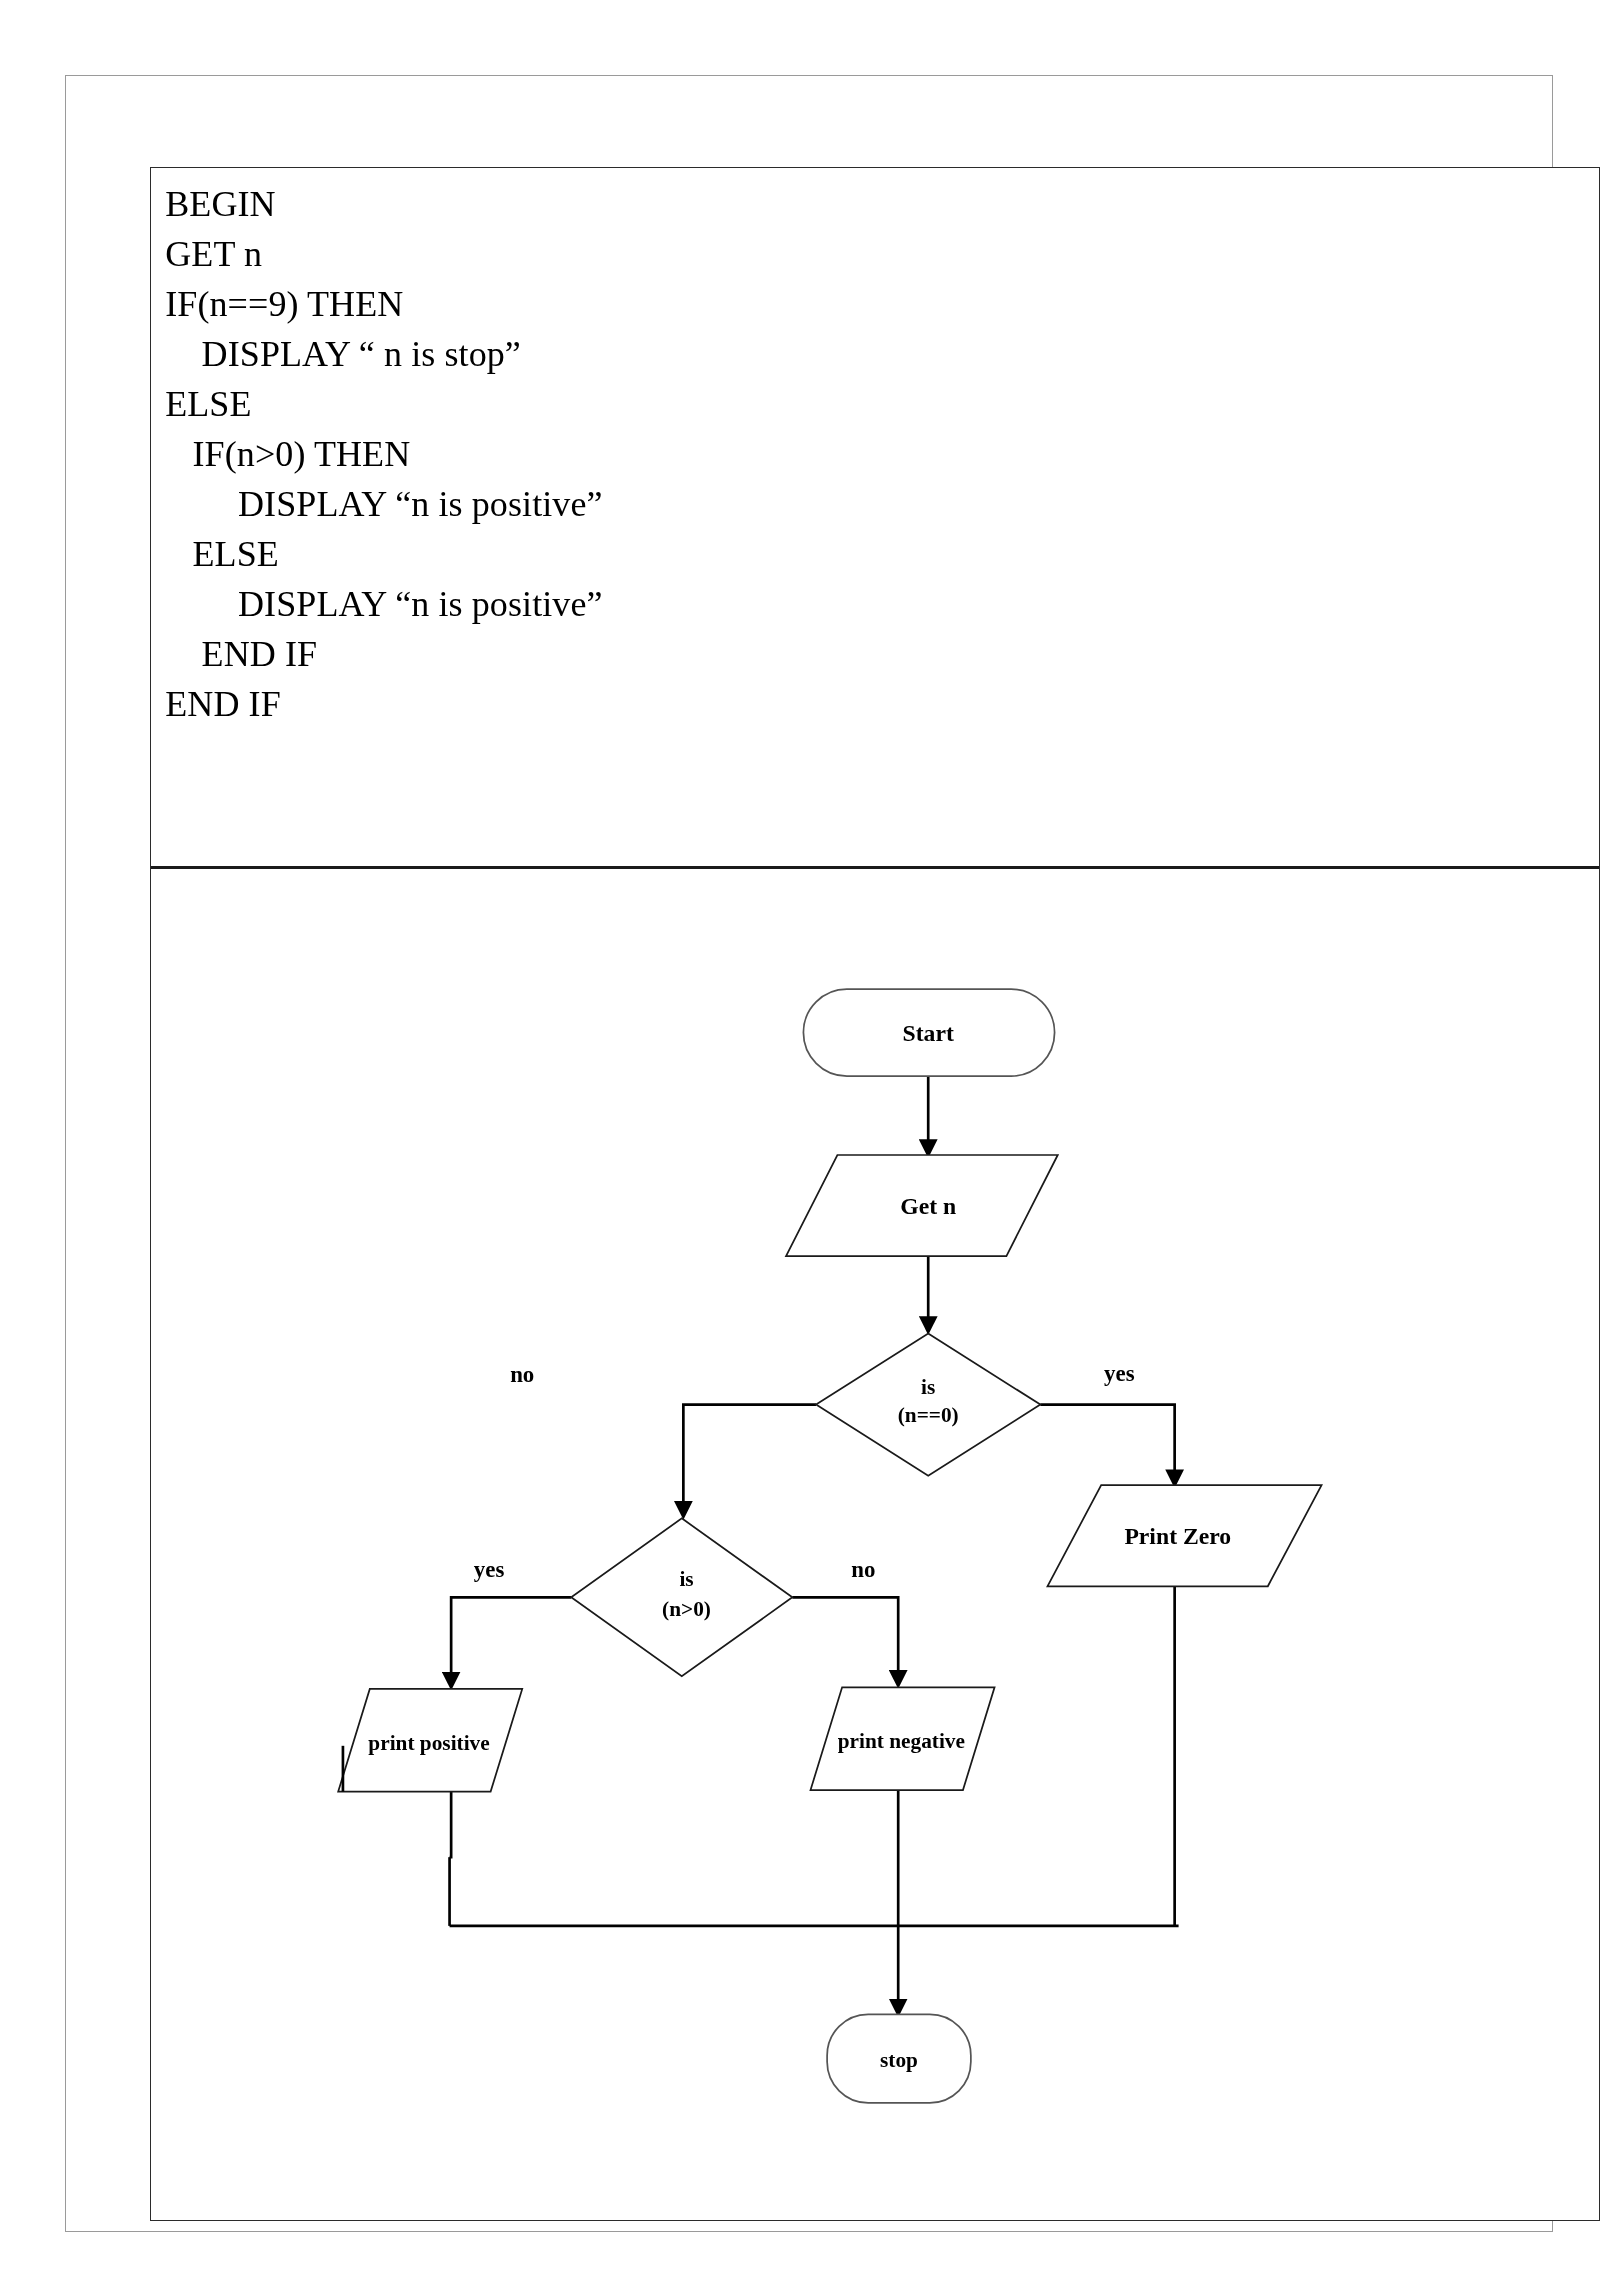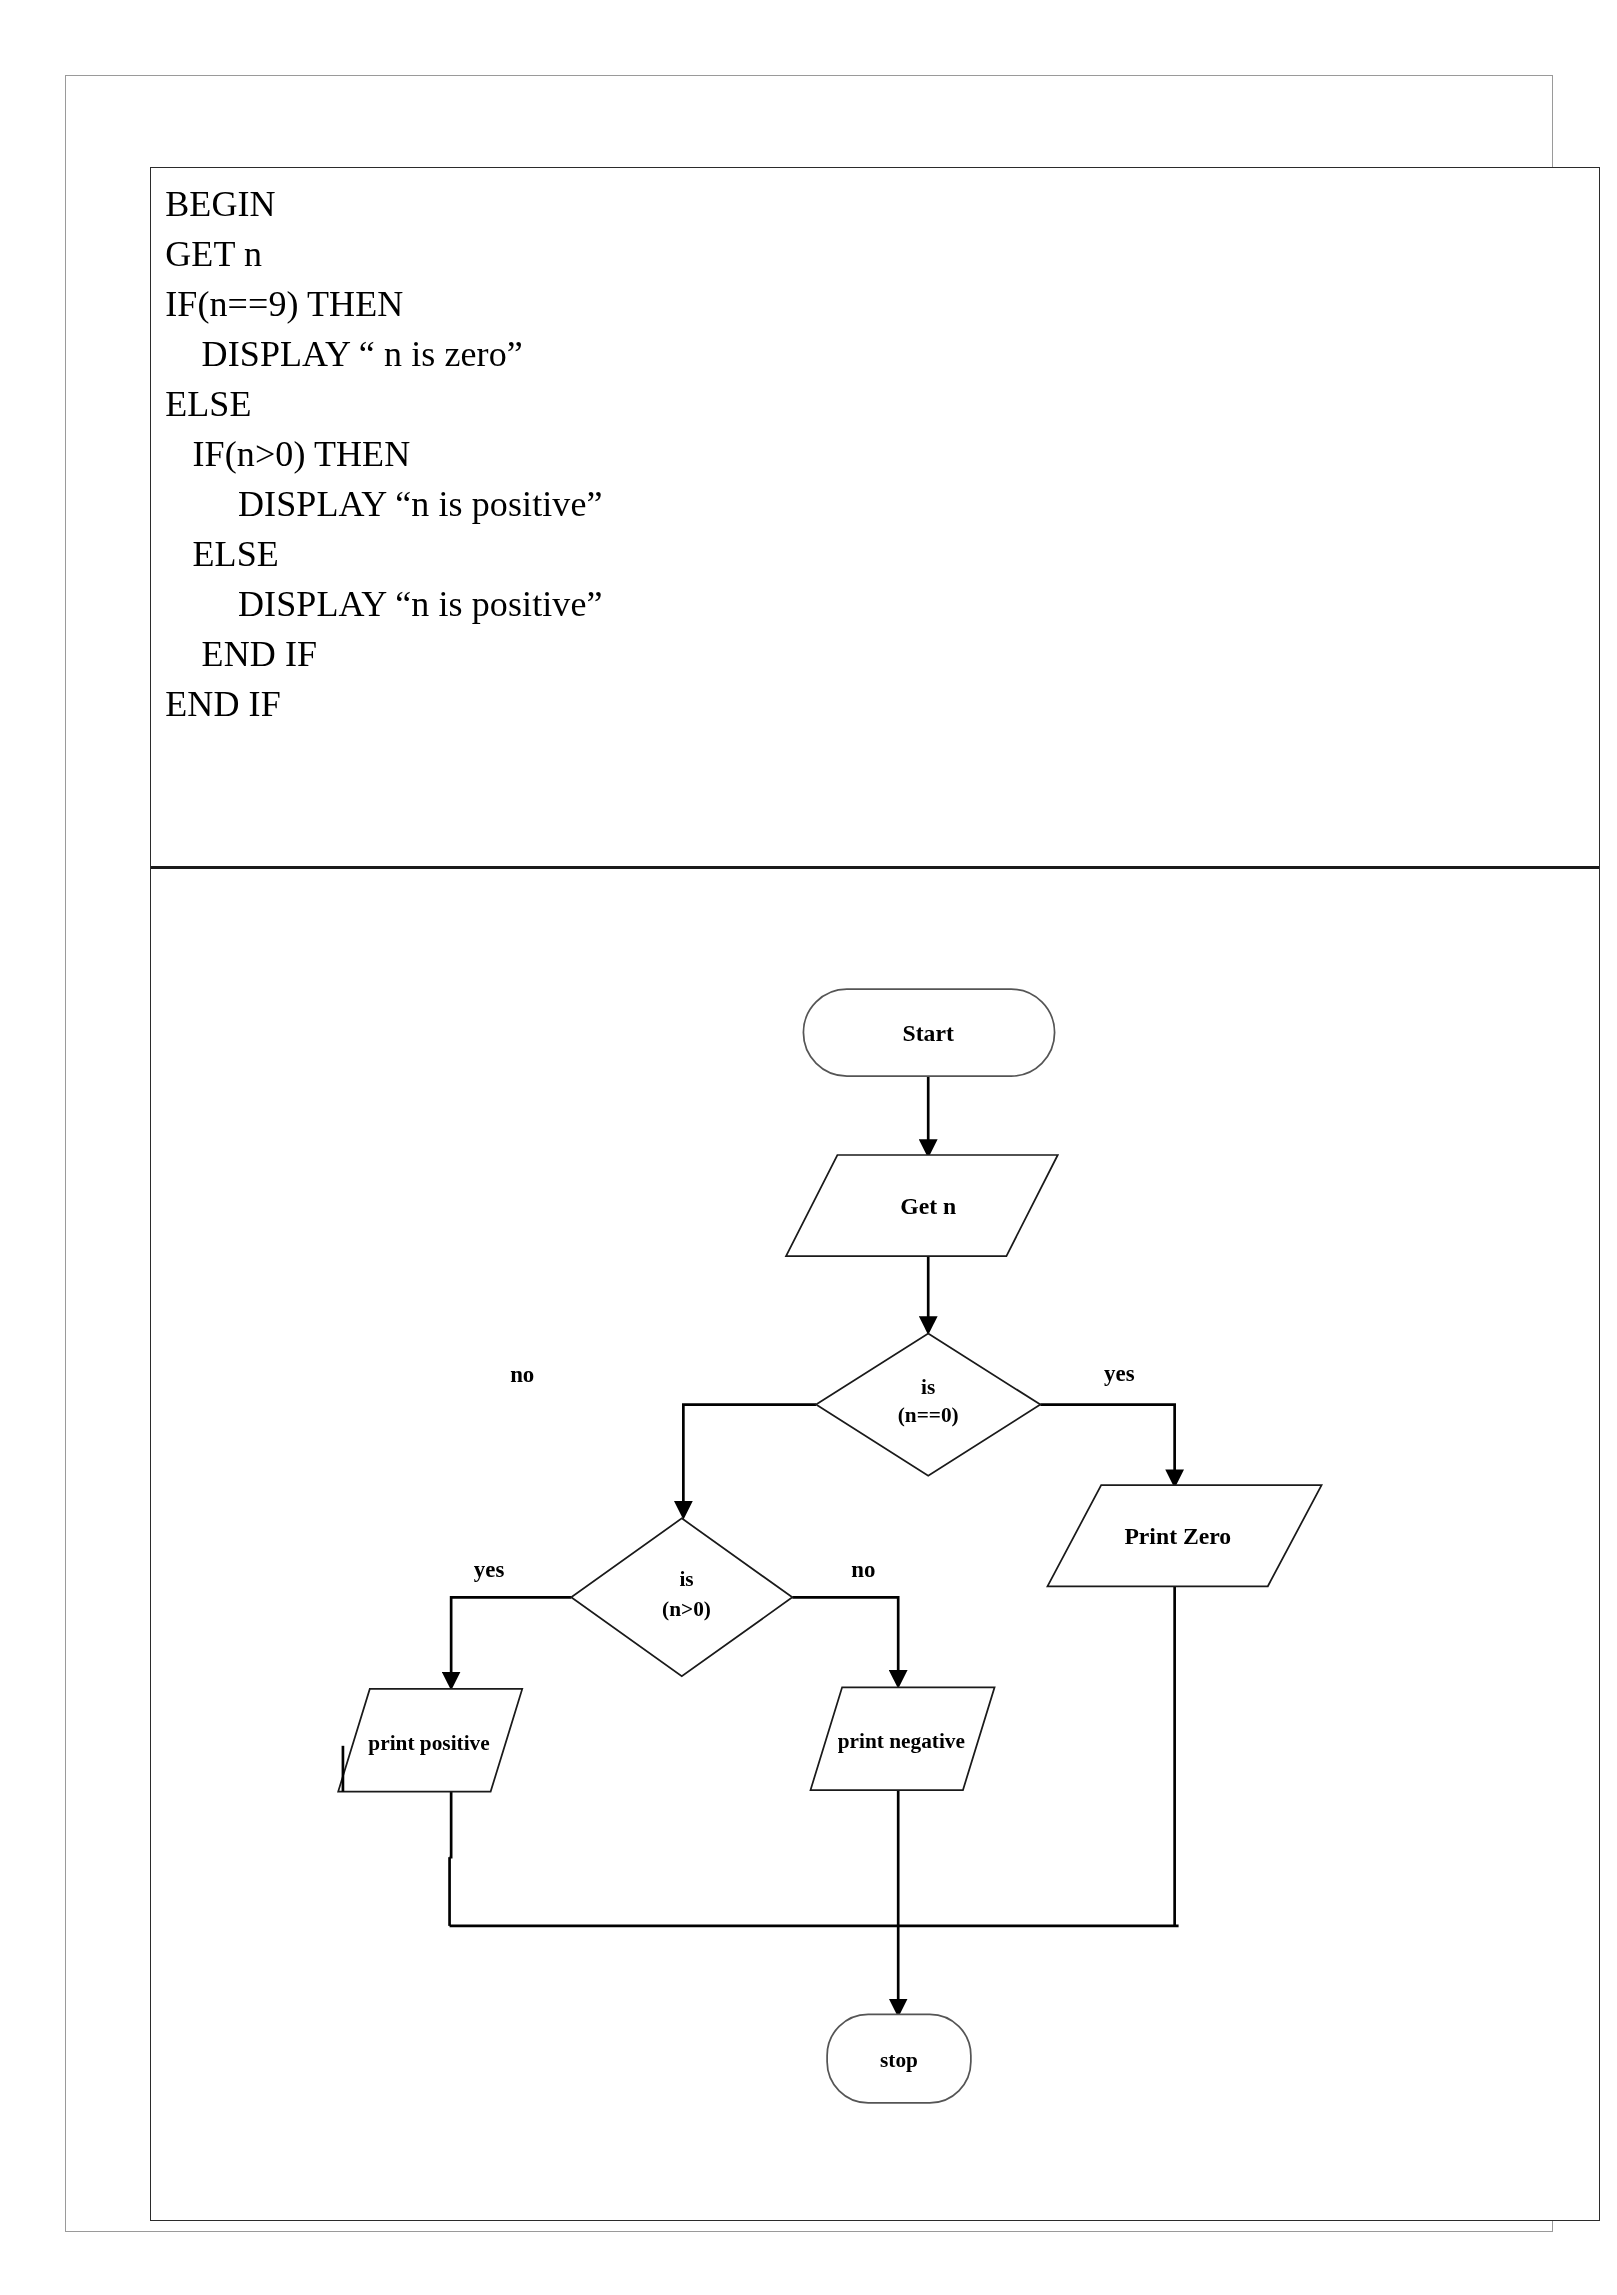--- a/index.html
+++ b/index.html
@@ -114,21 +114,21 @@
 <body>
 
 <div id="page-frame">
 
   <div id="content-table">
 
     <div id="pseudocode-cell">
       <div class="code-line">BEGIN</div>
       <div class="code-line">GET n</div>
       <div class="code-line">IF(n==9) THEN</div>
-      <div class="code-line">    DISPLAY “ n is zero”</div>
+      <div class="code-line">    DISPLAY “ n is stop”</div>
       <div class="code-line">ELSE</div>
       <div class="code-line">   IF(n&gt;0) THEN</div>
       <div class="code-line">        DISPLAY “n is positive”</div>
       <div class="code-line">   ELSE</div>
       <div class="code-line">        DISPLAY “n is positive”</div>
       <div class="code-line">    END IF</div>
       <div class="code-line">END IF</div>
     </div>
 
     <div id="flowchart-cell">

